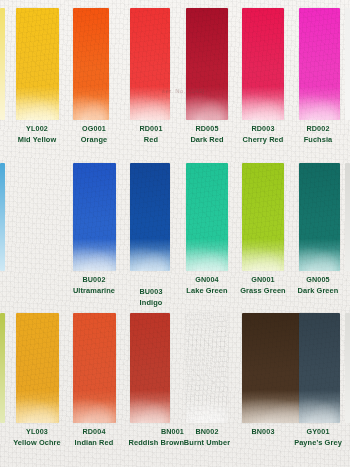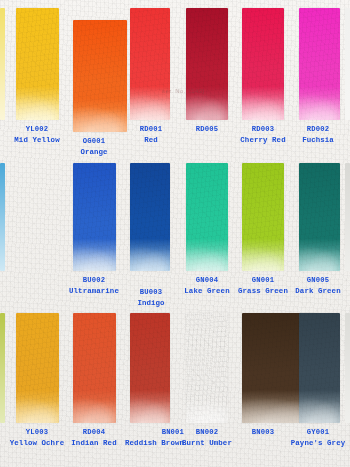--- a/index.html
+++ b/index.html
@@ -68,23 +68,22 @@
     background:
       radial-gradient(120% 80% at 30% 100%, rgba(255,255,255,.55) 0%, rgba(255,255,255,0) 62%),
       radial-gradient(90% 70% at 78% 96%, rgba(255,255,255,.40) 0%, rgba(255,255,255,0) 60%);
     pointer-events:none;
   }
 
   
   .labels{
     position:absolute;left:0;right:0;
     text-align:center;
-    color:#1d4ed8;
+    color:#14532d;
     line-height:1.45;
-    font-family:Liberation Mono, monospace;
   }
   .row-1 .labels{top:124px;}
   .row-2 .labels{top:120px;}
   .row-3 .labels{top:122px;}
   .code{font-size:7.2px;font-weight:bold;letter-spacing:.15px;}
   .name{font-size:7.4px;font-weight:bold;letter-spacing:.1px;margin-top:1px;white-space:nowrap;}
 
   
   .edge{position:absolute;top:8px;border-radius:1px;overflow:hidden;}
   .edge-left{left:0;width:5px;}
@@ -121,21 +120,21 @@
         <div class="swatch">
           <div class="pigment" style="background: linear-gradient(rgb(245, 194, 26) 0%, rgb(243, 191, 34) 55%, rgb(243, 191, 34) 70%, rgb(251, 238, 166) 100%);"></div>
           <div class="grain"></div>
           <div class="bloom"></div>
         </div>
         <div class="labels" style="left: -12px; width: 66px; right: auto;">
           <div class="code">YL002</div>
           <div class="name">Mid Yellow</div>
         </div>
       </div>
-      <div class="cell" style="left: 73px; width: 54px; margin-top: 12px;">
+      <div class="cell" style="left: 73px; width: 36px;">
         <div class="swatch">
           <div class="pigment" style="background: linear-gradient(rgb(244, 84, 15) 0%, rgb(242, 102, 28) 55%, rgb(242, 102, 28) 70%, rgb(247, 154, 85) 100%);"></div>
           <div class="grain"></div>
           <div class="bloom"></div>
         </div>
         <div class="labels" style="left: -12px; width: 66px; right: auto;">
           <div class="code">OG001</div>
           <div class="name">Orange</div>
         </div>
       </div>
@@ -151,20 +150,21 @@
         </div>
       </div>
       <div class="cell" style="left: 186px; width: 42px;">
         <div class="swatch">
           <div class="pigment" style="background: linear-gradient(rgb(168, 16, 42) 0%, rgb(184, 27, 51) 55%, rgb(184, 27, 51) 70%, rgb(207, 90, 110) 100%);"></div>
           <div class="grain"></div>
           <div class="bloom"></div>
         </div>
         <div class="labels" style="left: -12px; width: 66px; right: auto;">
           <div class="code">RD005</div>
+          <div class="name">Dark Red</div>
         </div>
       </div>
       <div class="cell" style="left: 242px; width: 42px;">
         <div class="swatch">
           <div class="pigment" style="background: linear-gradient(rgb(232, 21, 79) 0%, rgb(229, 37, 89) 55%, rgb(229, 37, 89) 70%, rgb(251, 185, 207) 100%);"></div>
           <div class="grain"></div>
           <div class="bloom"></div>
         </div>
         <div class="labels" style="left: -12px; width: 66px; right: auto;">
           <div class="code">RD003</div>

